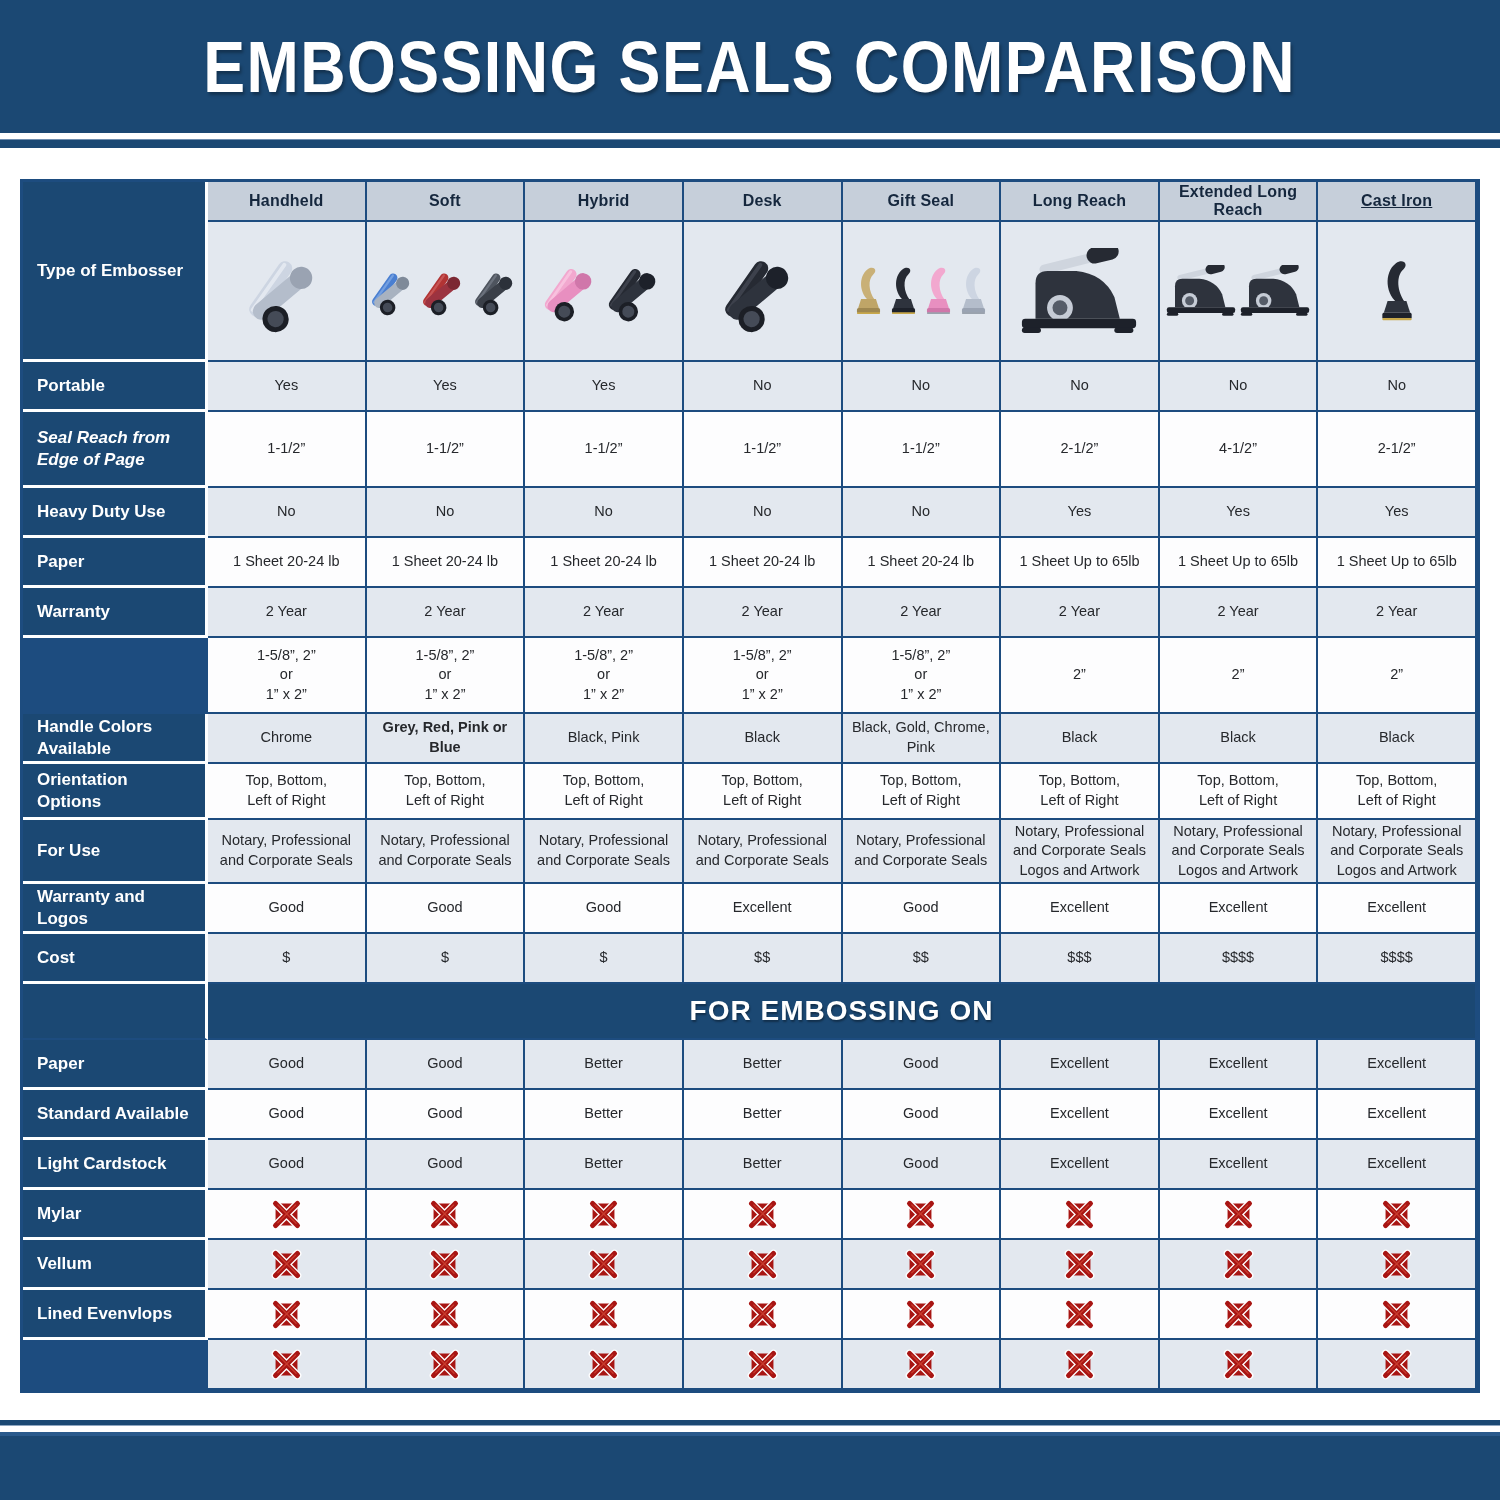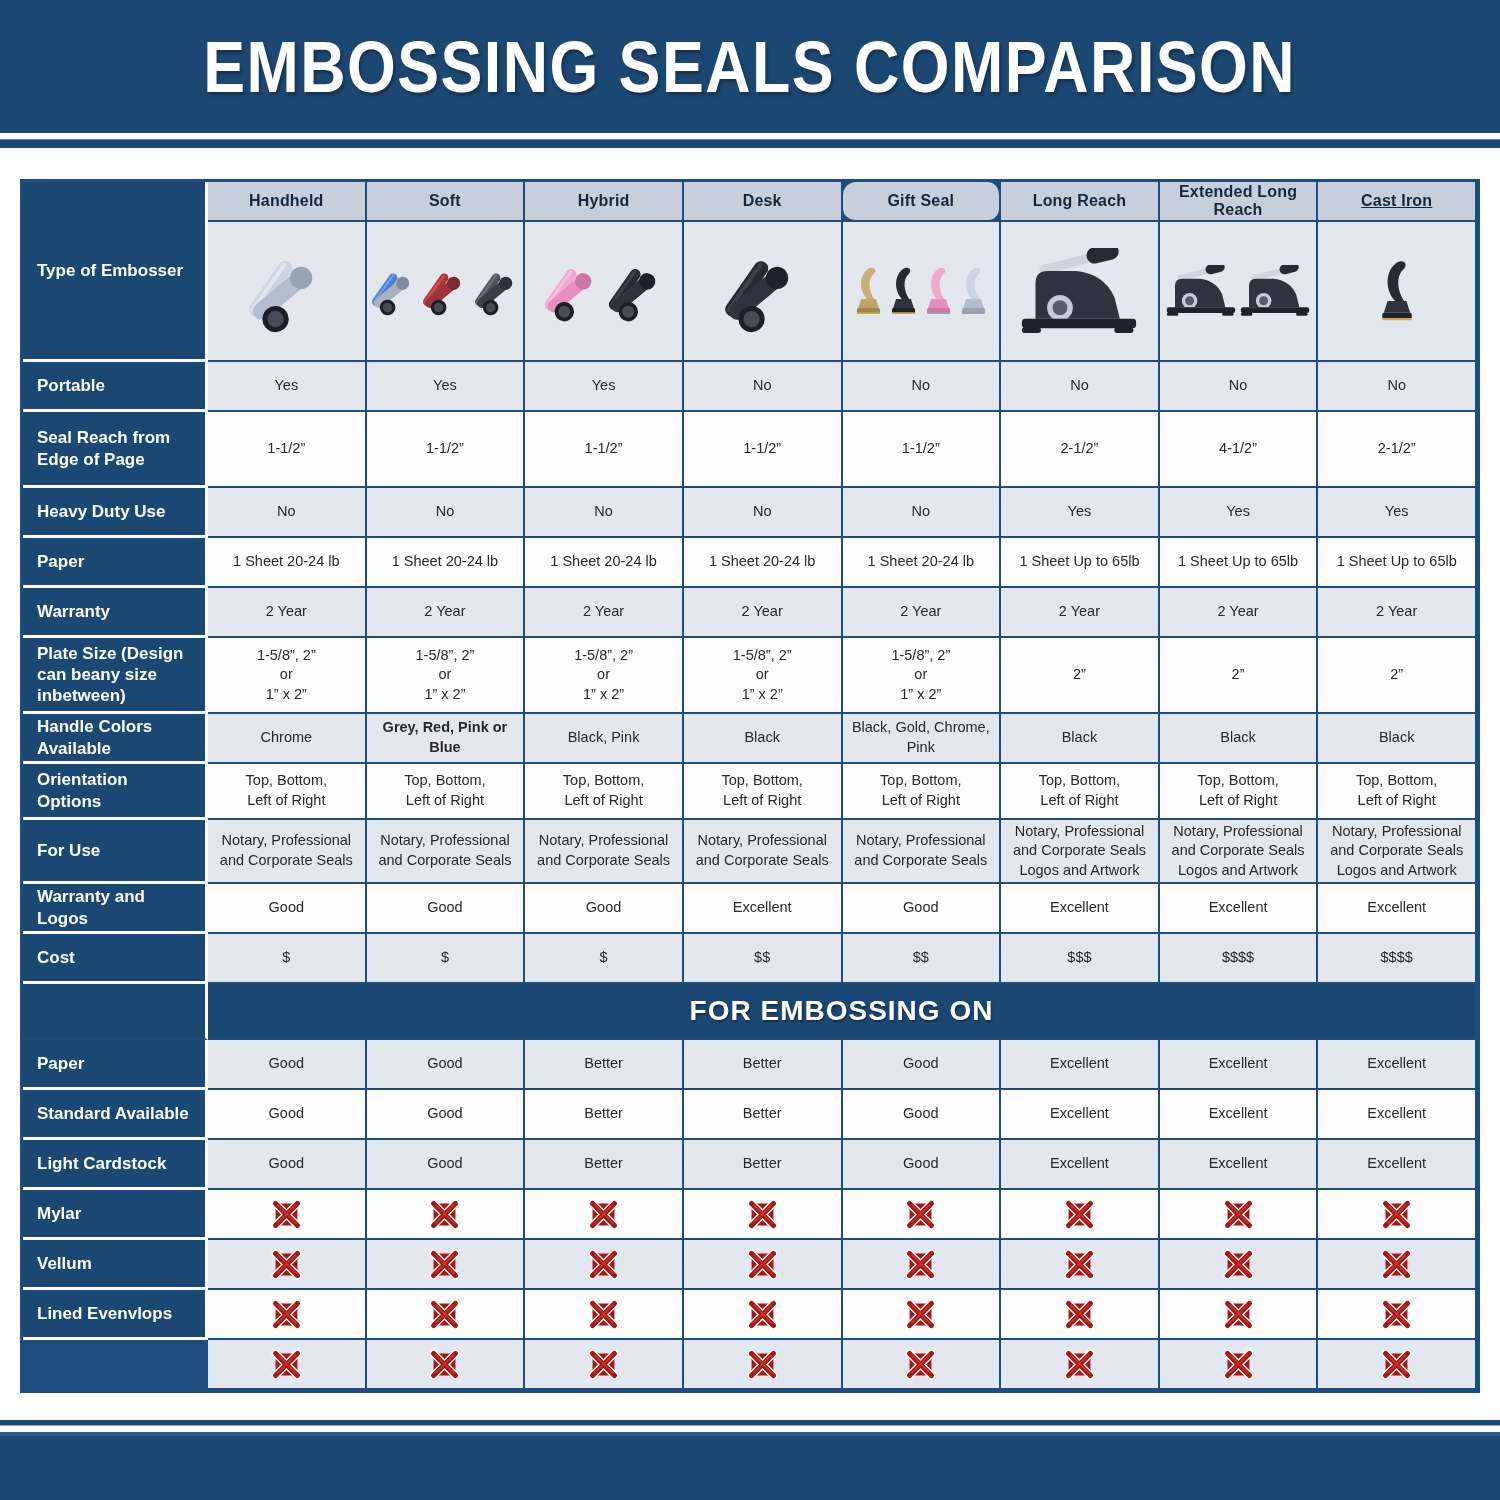--- a/index.html
+++ b/index.html
@@ -52,21 +52,21 @@
   <div class="stripe-navy"></div>
   <div class="gap-top"></div>
 
   <main class="table-wrap">
     <div class="ctable" id="ctable" style="grid-template-rows: 40px 140px 50px 76px 50px 50px 50px 76px 50px 56px 64px 50px 50px 56px 50px 50px 50px 50px 50px 50px 50px;">
         <div class="cell label corner" style="grid-area: 1 / 1 / span 2;">Type of Embosser</div>
         <div class="cell colheader" style="grid-area: 1 / 2;">Handheld</div>
         <div class="cell colheader" style="grid-area: 1 / 3;">Soft</div>
         <div class="cell colheader" style="grid-area: 1 / 4;">Hybrid</div>
         <div class="cell colheader" style="grid-area: 1 / 5;">Desk</div>
-        <div class="cell colheader" style="grid-area: 1 / 6; border-radius: 13px;">Gift Seal</div>
+        <div class="cell colheader" style="grid-area: 1 / 6;">Gift Seal</div>
         <div class="cell colheader" style="grid-area: 1 / 7;">Long Reach</div>
         <div class="cell colheader" style="grid-area: 1 / 8;">Extended Long Reach</div>
         <div class="cell colheader" style="grid-area: 1 / 9; text-decoration: underline;">Cast Iron</div>
         <div class="cell typecell bg-grey" style="grid-area: 2 / 2;">
           <svg class="prod" width="84" height="84" viewBox="0 0 64 64">
  <g transform="rotate(-40 30 34)">
   <g transform="rotate(-15 50 24)">
                 <rect x="1" y="13" width="49" height="11" rx="5.5" fill="#cdd5e2"></rect>
                 <rect x="3" y="15" width="45" height="3" rx="1.5" fill="#f2f5fa" opacity="0.6"></rect>
               </g>
@@ -231,21 +231,21 @@
         </div>
         <div class="cell label" style="grid-area: 3 / 1;">Portable</div>
         <div class="cell val bg-grey" style="grid-area: 3 / 2;">Yes</div>
         <div class="cell val bg-grey" style="grid-area: 3 / 3;">Yes</div>
         <div class="cell val bg-grey" style="grid-area: 3 / 4;">Yes</div>
         <div class="cell val bg-grey" style="grid-area: 3 / 5;">No</div>
         <div class="cell val bg-grey" style="grid-area: 3 / 6;">No</div>
         <div class="cell val bg-grey" style="grid-area: 3 / 7;">No</div>
         <div class="cell val bg-grey" style="grid-area: 3 / 8;">No</div>
         <div class="cell val bg-grey" style="grid-area: 3 / 9;">No</div>
-        <div class="cell label" style="grid-area: 4 / 1;">Seal Reach from Edge of Page</div>
+        <div class="cell label" style="grid-area: 4 / 1; font-style: italic;">Seal Reach from Edge of Page</div>
         <div class="cell val bg-white" style="grid-area: 4 / 2;">1-1/2”</div>
         <div class="cell val bg-white" style="grid-area: 4 / 3;">1-1/2”</div>
         <div class="cell val bg-white" style="grid-area: 4 / 4;">1-1/2”</div>
         <div class="cell val bg-white" style="grid-area: 4 / 5;">1-1/2”</div>
         <div class="cell val bg-white" style="grid-area: 4 / 6;">1-1/2”</div>
         <div class="cell val bg-white" style="grid-area: 4 / 7;">2-1/2”</div>
         <div class="cell val bg-white" style="grid-area: 4 / 8;">4-1/2”</div>
         <div class="cell val bg-white" style="grid-area: 4 / 9;">2-1/2”</div>
         <div class="cell label" style="grid-area: 5 / 1;">Heavy Duty Use</div>
         <div class="cell val bg-grey" style="grid-area: 5 / 2;">No</div>
@@ -267,21 +267,20 @@
         <div class="cell val bg-white" style="grid-area: 6 / 9;">1 Sheet Up to 65lb</div>
         <div class="cell label" style="grid-area: 7 / 1;">Warranty</div>
         <div class="cell val bg-grey" style="grid-area: 7 / 2;">2 Year</div>
         <div class="cell val bg-grey" style="grid-area: 7 / 3;">2 Year</div>
         <div class="cell val bg-grey" style="grid-area: 7 / 4;">2 Year</div>
         <div class="cell val bg-grey" style="grid-area: 7 / 5;">2 Year</div>
         <div class="cell val bg-grey" style="grid-area: 7 / 6;">2 Year</div>
         <div class="cell val bg-grey" style="grid-area: 7 / 7;">2 Year</div>
         <div class="cell val bg-grey" style="grid-area: 7 / 8;">2 Year</div>
         <div class="cell val bg-grey" style="grid-area: 7 / 9;">2 Year</div>
-        <div class="cell label" style="grid-area: 8 / 1;">Plate Size (Design can beany size inbetween)</div>
         <div class="cell val bg-white" style="grid-area: 8 / 2;">1-5/8”, 2”
 or
 1” x 2”</div>
         <div class="cell val bg-white" style="grid-area: 8 / 3;">1-5/8”, 2”
 or
 1” x 2”</div>
         <div class="cell val bg-white" style="grid-area: 8 / 4;">1-5/8”, 2”
 or
 1” x 2”</div>
         <div class="cell val bg-white" style="grid-area: 8 / 5;">1-5/8”, 2”

